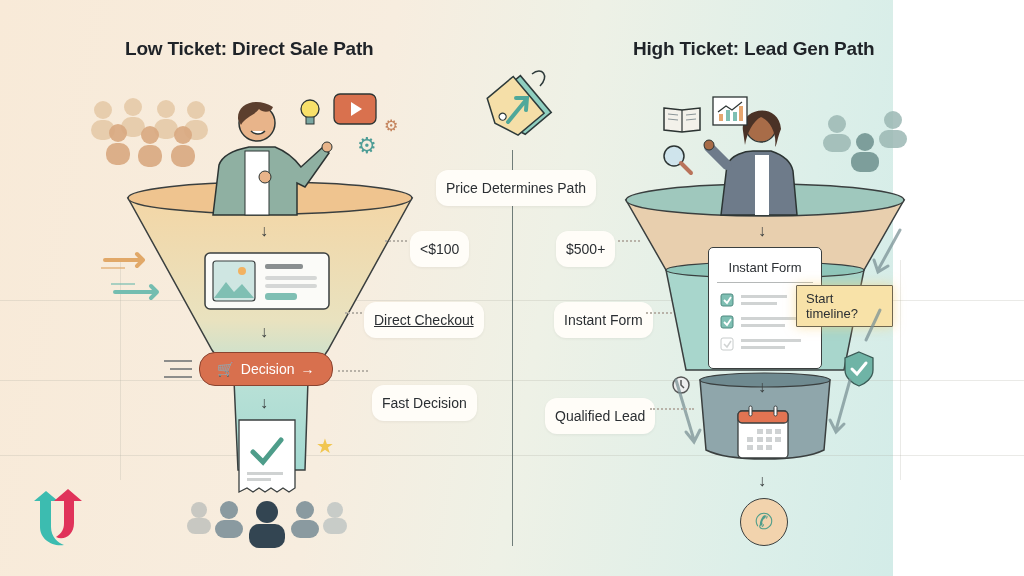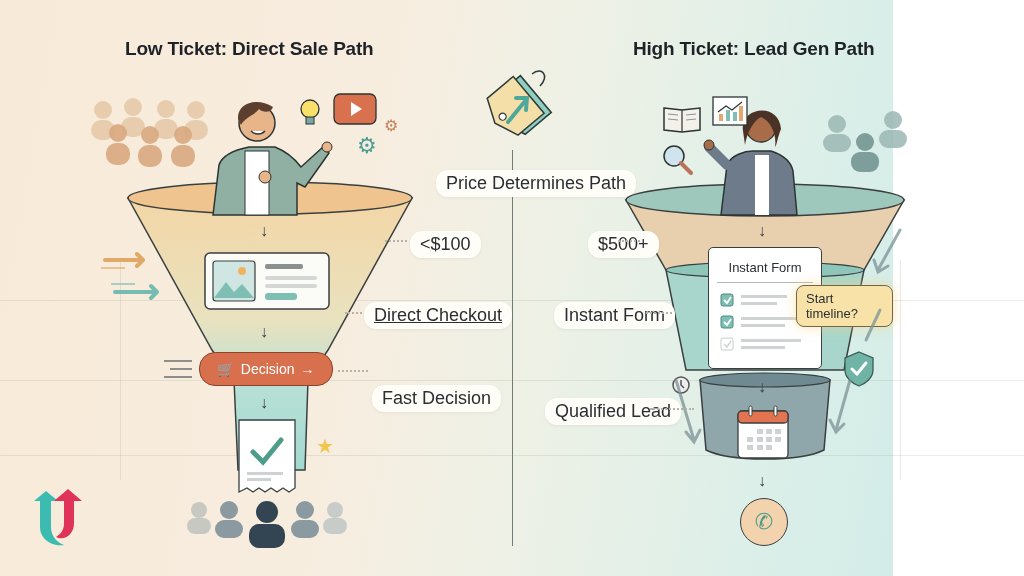--- a/index.html
+++ b/index.html
@@ -1,21 +1,21 @@
 <!DOCTYPE html>
 <html><head>
 <meta charset="utf-8">
 <style>
   html, body { margin:0; padding:0; }
   body { width:1024px; height:576px; overflow:hidden; font-family:"Liberation Sans", sans-serif; }
   .canvas { position:relative; width:893px; height:576px;
     background: linear-gradient(100deg, #f8ead8 0%, #f7eddf 40%, #eef1e6 60%, #dcefe9 85%, #d3ece8 100%); }
   .abs { position:absolute; }
   .title { position:absolute; top:38px; font-size:19px; font-weight:bold; color:#1f2328; letter-spacing:-0.2px; }
-  .pill { position:absolute; background:#fffdf8; border-radius:12px; padding:3px 10px; font-size:18px; color:#2b2f33; box-shadow:0 1px 3px rgba(0,0,0,0.06); white-space:nowrap; }
+  .pill { position:absolute; background:#fffdf8; border-radius:12px; padding:10px 10px; font-size:14px; color:#2b2f33; box-shadow:0 1px 3px rgba(0,0,0,0.06); white-space:nowrap; }
   .dots { position:absolute; border-top:2px dotted #b8b2a8; height:0; }
   .divider { position:absolute; left:512px; top:150px; width:1px; height:396px; background:#6f7c78; }
   .grid { position:absolute; background:rgba(170,170,160,0.25); }
   svg { position:absolute; overflow:visible; }
 </style>
 </head>
 <body>
 
 <div class="canvas">
 
@@ -233,21 +233,21 @@
         <path d="M5 30 L8 33 L12 27" stroke="#fff" stroke-width="1.8" fill="none"></path>
       <rect x="22" y="25" width="60" height="3" fill="#d0d3d3"></rect>
         <rect x="22" y="32" width="44" height="3" fill="#d0d3d3"></rect>
       <rect x="2" y="46" width="12" height="12" rx="2" fill="#fff" stroke="#c8cccc"></rect>
         <path d="M5 52 L8 55 L12 49" stroke="#d0d3d3" stroke-width="1.5" fill="none"></path>
       <rect x="22" y="47" width="60" height="3" fill="#d0d3d3"></rect>
         <rect x="22" y="54" width="44" height="3" fill="#d0d3d3"></rect>
     </svg>
   </div>
 
-  <div class="abs" style="left:796px;top:285px;padding:5px 9px;background:#f8e2a8;border:1.5px solid #6f6650;border-radius:8px;font-size:13px;color:#2b2f33;box-shadow:0 0 12px rgba(248,210,120,0.6);">Start timeline?</div>
+  <div class="abs" style="left:796px;top:285px;padding:5px 9px;background:#f8e2a8;border:1.5px solid #6f6650;border-radius:1px;font-size:13px;color:#2b2f33;box-shadow:0 0 12px rgba(248,210,120,0.6);">Start timeline?</div>
 
   <svg style="left:843px;top:350px;" width="32" height="38" viewBox="0 0 32 38">
     <path d="M16 2 L30 8 L30 20 C30 28 22 34 16 36 C10 34 2 28 2 20 L2 8 Z" fill="#6fb4a6" stroke="#3a5a55" stroke-width="1.3"></path>
     <path d="M9 19 L14 24 L23 13" stroke="#fff" stroke-width="3" fill="none" stroke-linecap="round"></path>
   </svg>
 
   <svg style="left:671px;top:375px;" width="20" height="20" viewBox="0 0 20 20">
     <circle cx="10" cy="10" r="8" fill="#eee" stroke="#555" stroke-width="1.5"></circle>
     <path d="M10 5 L10 10 L13 13" stroke="#555" stroke-width="1.5" fill="none"></path>
   </svg>
@@ -281,20 +281,20 @@
         <rect x="29" y="40" width="6" height="5"></rect>
     </g>
   </svg>
 
   <div class="abs" style="left:758px;top:472px;font-size:16px;color:#3a3f3f;">↓</div>
 
   <div class="abs" style="left:740px;top:498px;width:46px;height:46px;border-radius:50%;background:#f2d3ad;border:1.5px solid #3a3f3f;display:flex;align-items:center;justify-content:center;color:#4e9d8a;font-size:22px;">
     <span>✆</span>
   </div>
 
-  <div class="pill" style="left:588px;top:231px;">$500+</div>
+  <div class="pill" style="left:556px;top:231px;">$500+</div>
   <div class="dots" style="left:618px;top:240px;width:22px;"></div>
   <div class="pill" style="left:554px;top:302px;">Instant Form</div>
   <div class="dots" style="left:646px;top:312px;width:26px;"></div>
   <div class="pill" style="left:545px;top:398px;">Qualified Lead</div>
   <div class="dots" style="left:650px;top:408px;width:44px;"></div>
 
 </div>
 
 </body></html>

